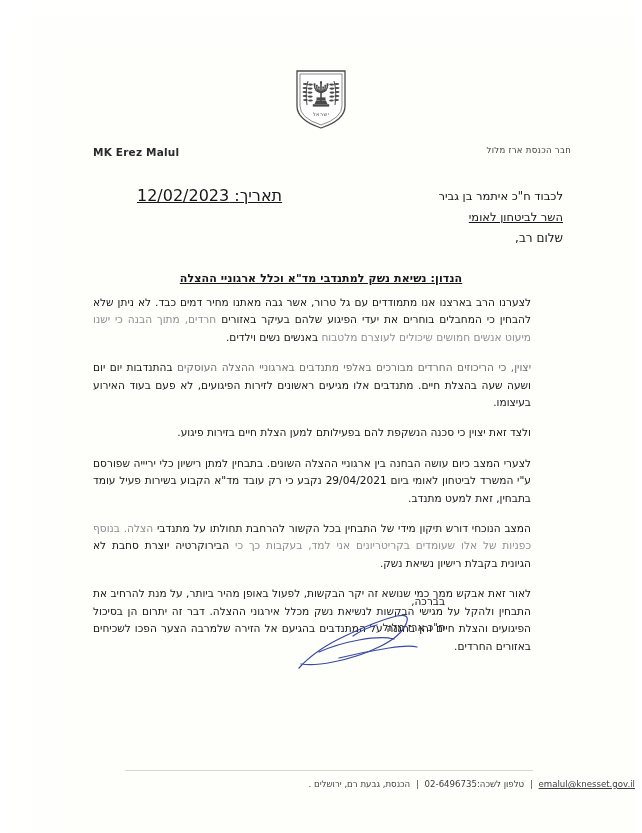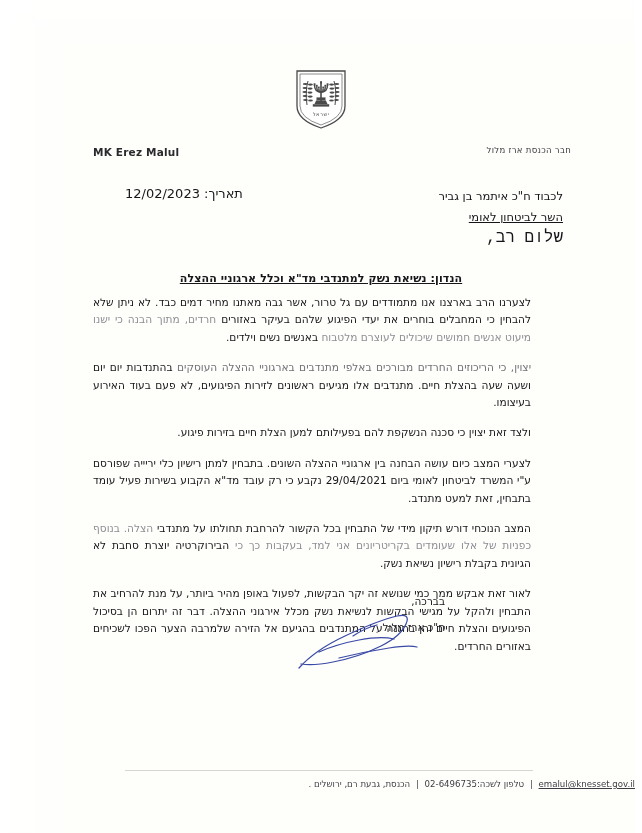--- a/index.html
+++ b/index.html
@@ -67,28 +67,29 @@
   .addr {
     position: absolute;
     top: 186px;
     right: 72px;
     direction: rtl;
     text-align: right;
     font-size: 11.5px;
     line-height: 21px;
   }
   .addr .u { text-decoration: underline; }
-  .addr .greet { font-size: 16px; font-family: Liberation Mono, monospace; }
+  .addr .greet { font-size: 12px; }
 
   .date {
     position: absolute;
     top: 186px;
-    left: 118px;
-    direction: rtl;
-    font-size: 13px;
+    left: 130px;
+    direction: rtl;
+    font-size: 16px;
+    text-decoration: underline;
   }
 
   
   .subject {
     position: absolute;
     top: 272px;
     left: 0;
     right: 0;
     text-align: center;
     direction: rtl;

